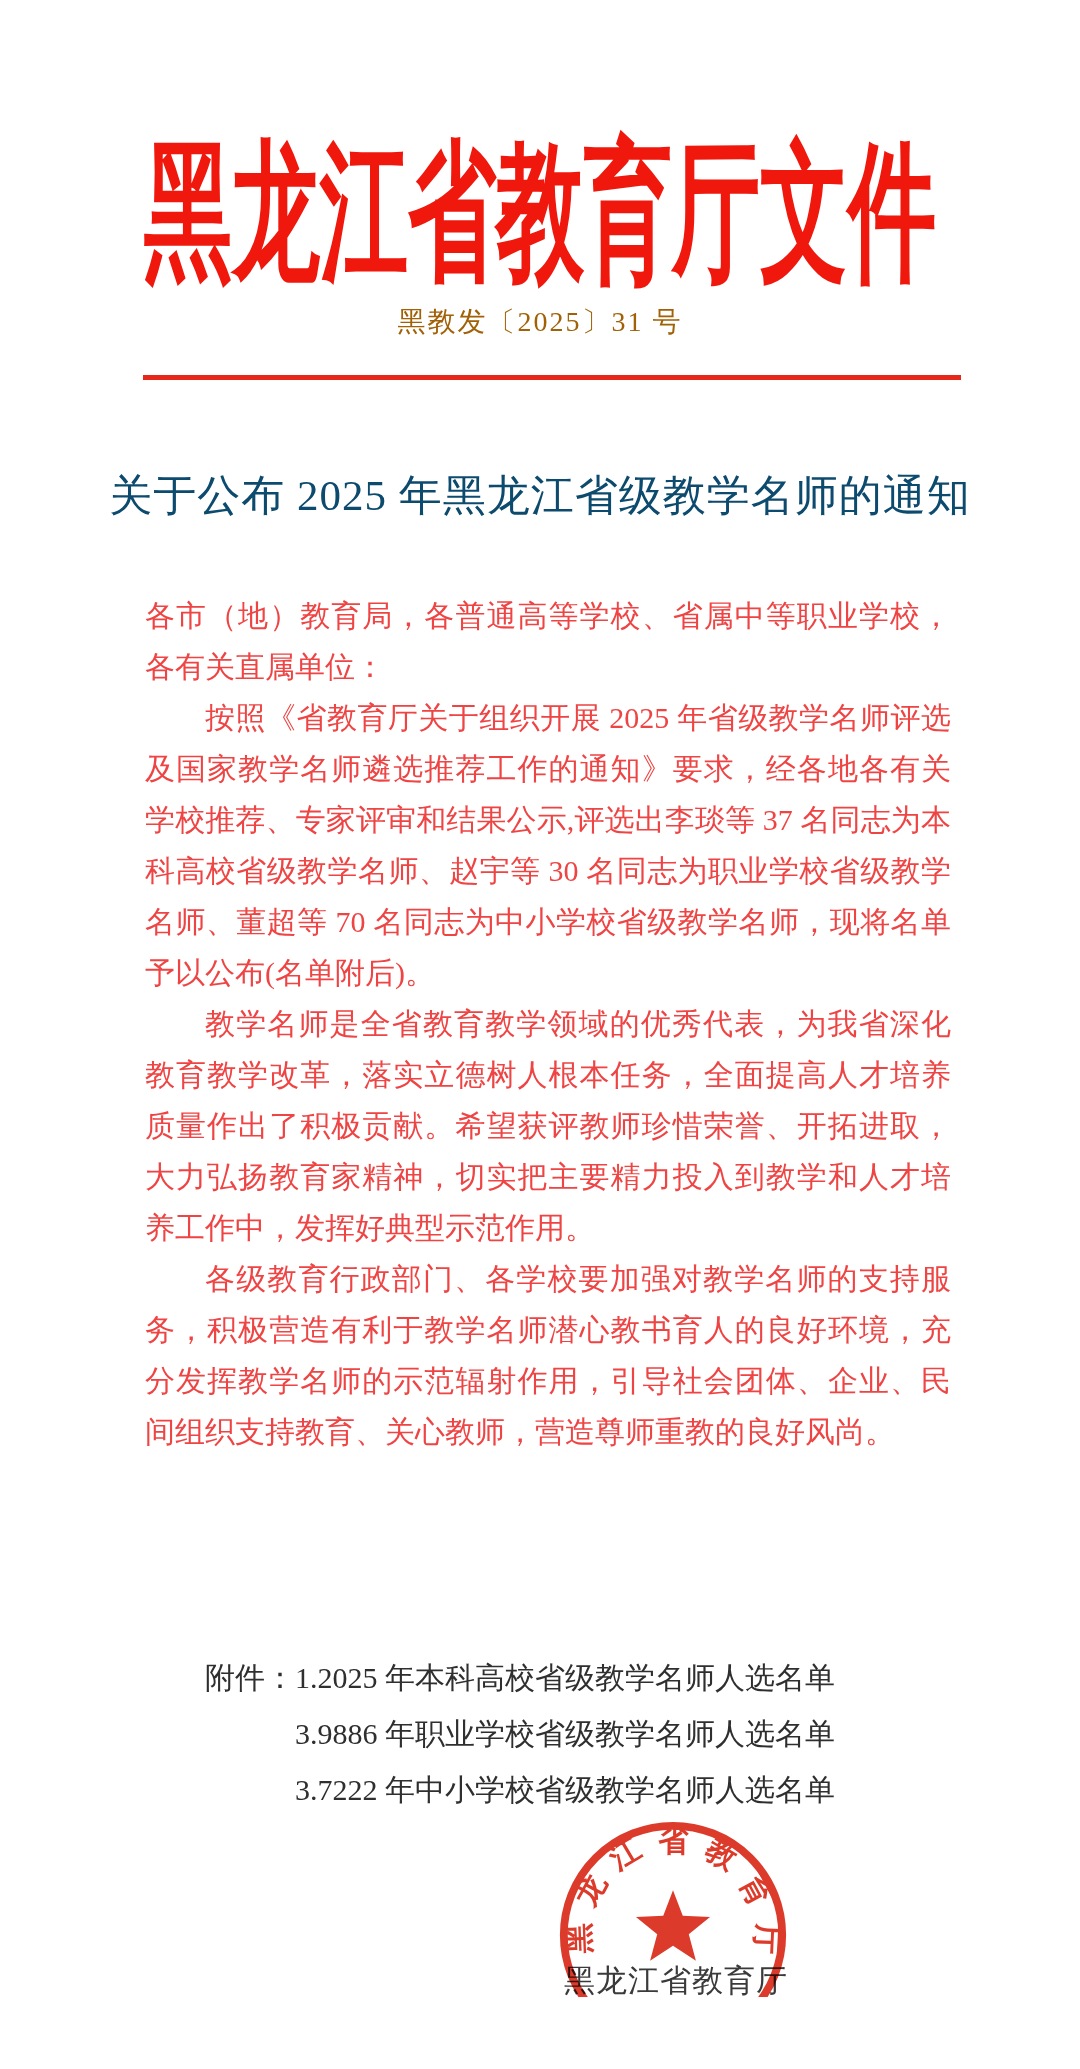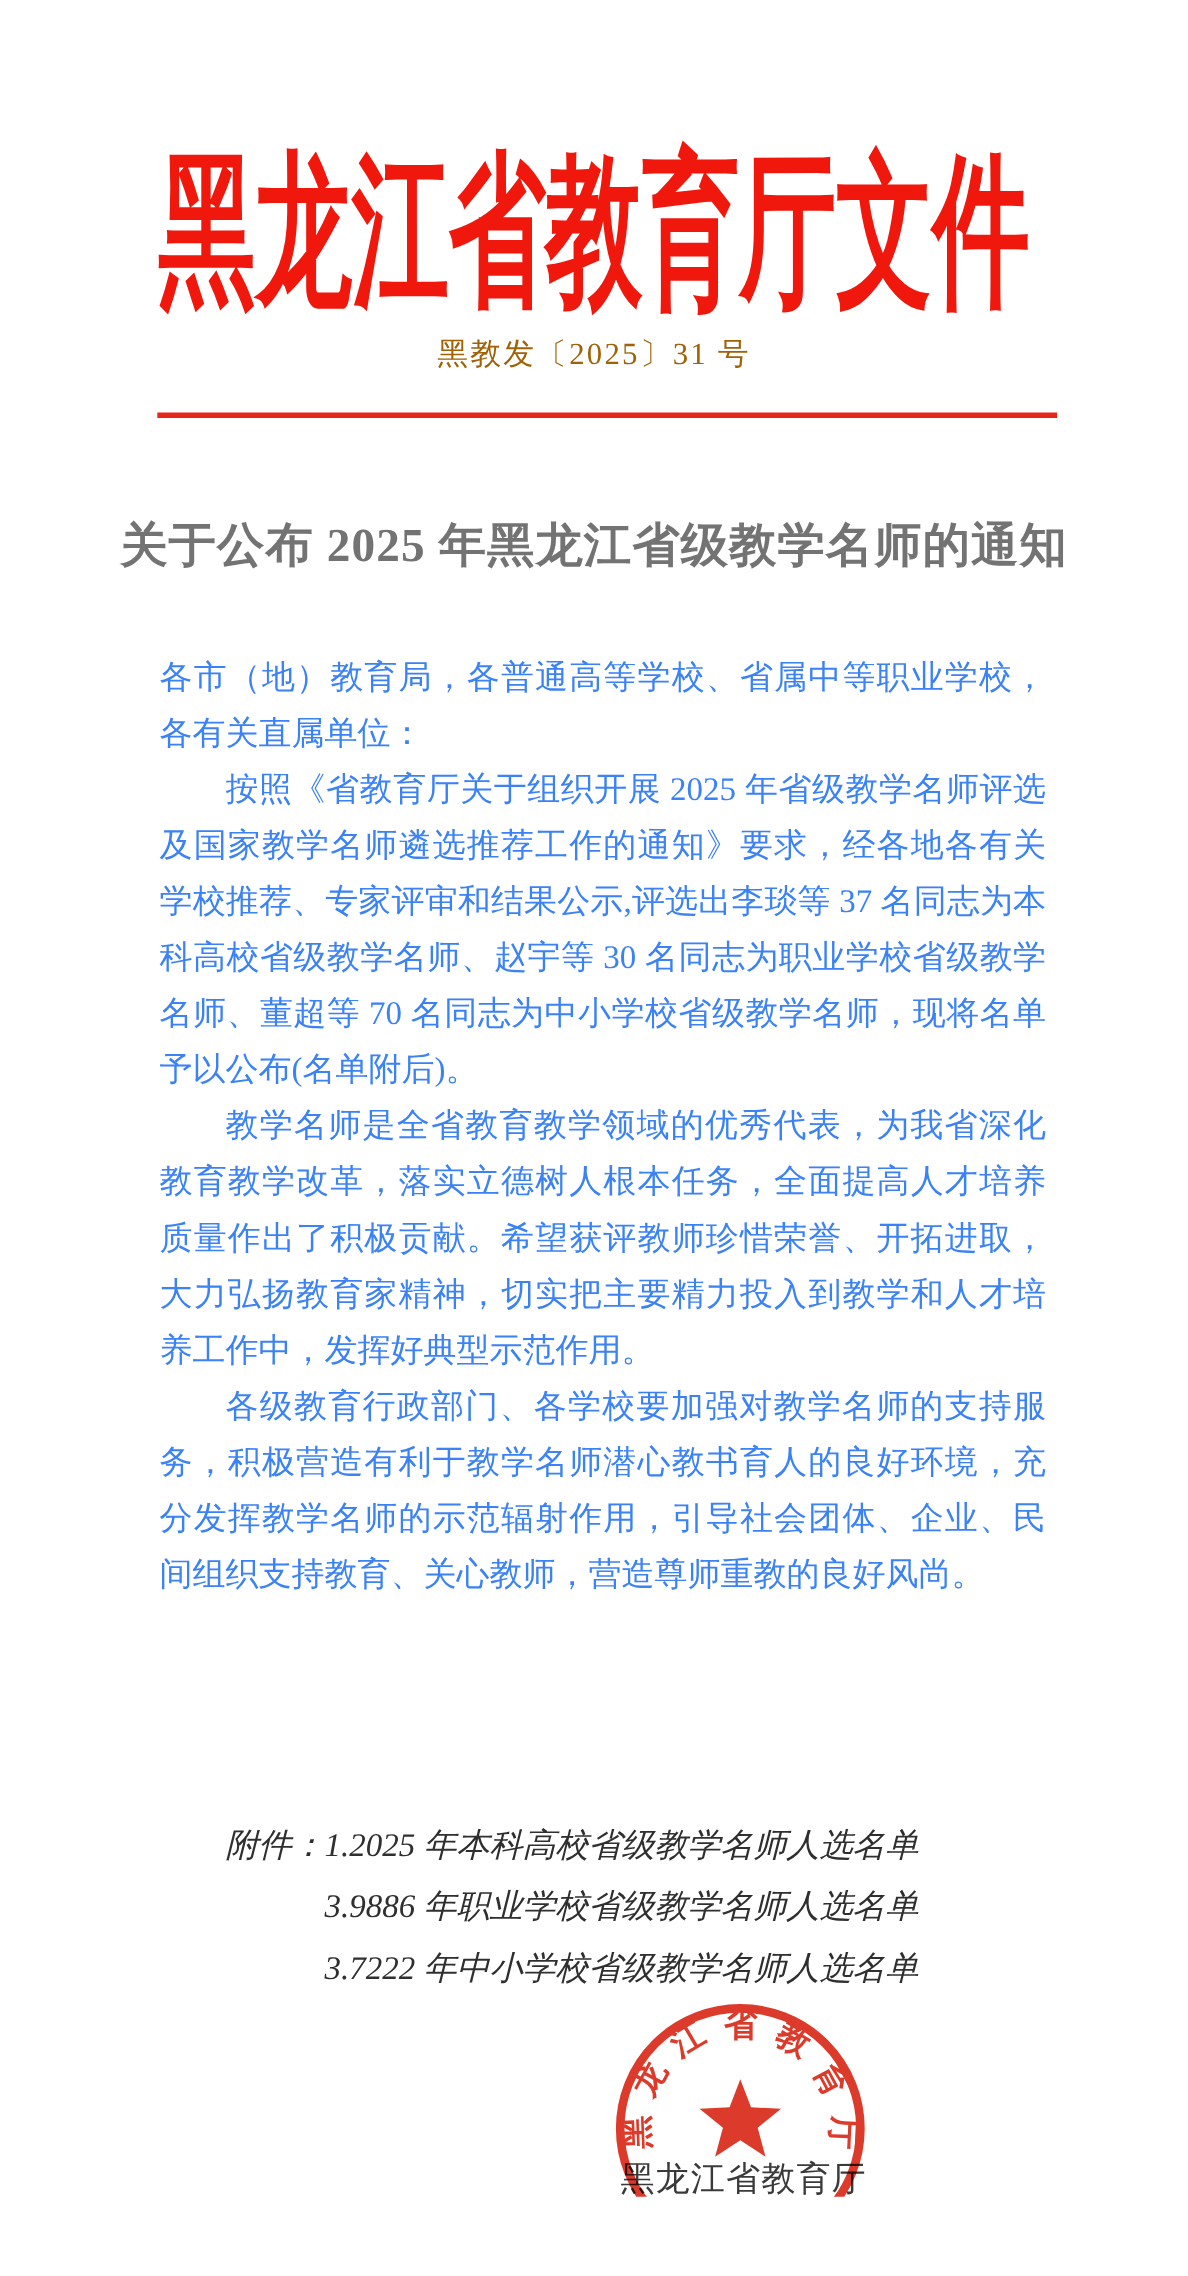--- a/index.html
+++ b/index.html
@@ -38,43 +38,42 @@
     top:363px;left:143px;
     width:818px;height:5px;
     background:#e8271b;
   }
   .doc-title{
     position:absolute;
     top:455px;left:0;width:100%;
     margin:0;
     text-align:center;
     font-size:43px;
-    font-weight:bold;
-    color:#737373;
+    font-weight:normal;
+    color:#0c4a6e;
     letter-spacing:1px;
     white-space:nowrap;
   }
   .body-text{
     position:absolute;
     top:578px;left:145px;width:806px;
     font-size:30px;
     line-height:51px;
-    color:#3b82f6;
+    color:#ef4444;
     text-align:justify;
     text-justify:inter-ideograph;
   }
   .body-text p{margin:0;text-indent:2em;}
   .body-text p.salutation{text-indent:0;}
   .attachments{
     position:absolute;
     top:1638px;left:205px;width:760px;
     font-size:30px;
     line-height:56px;
     color:#2f2f2f;
-    font-style:italic;
   }
   .att-first{white-space:nowrap;}
   .att-item-cont{padding-left:90px;white-space:nowrap;}
   .signature{
     position:absolute;
     top:1948px;left:466px;width:420px;
     text-align:center;
     font-size:31px;
     color:#3a3a3a;
     letter-spacing:1px;

